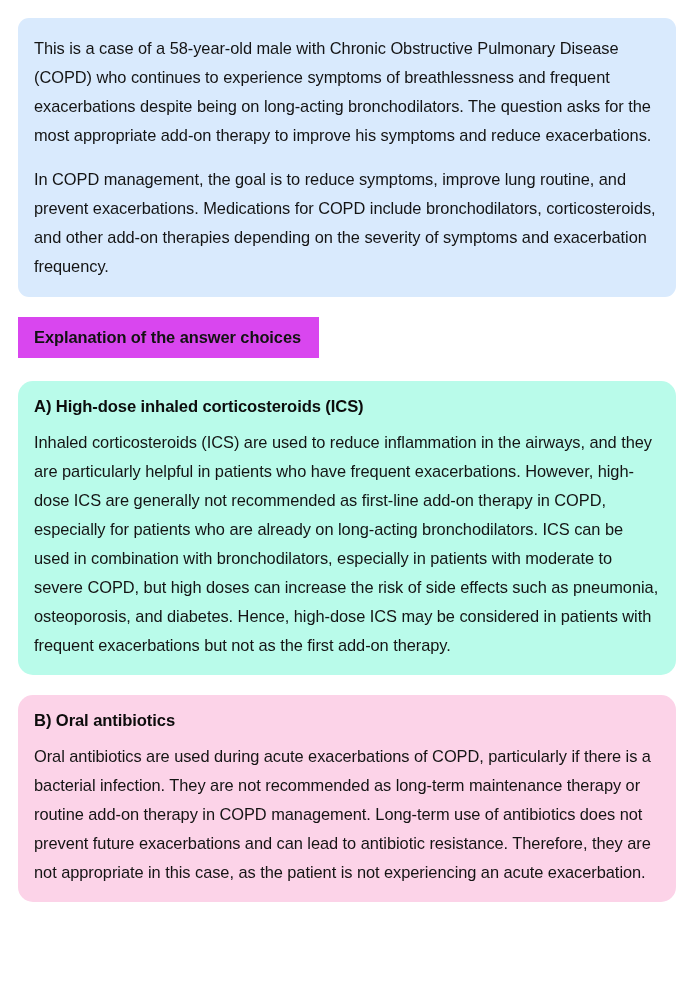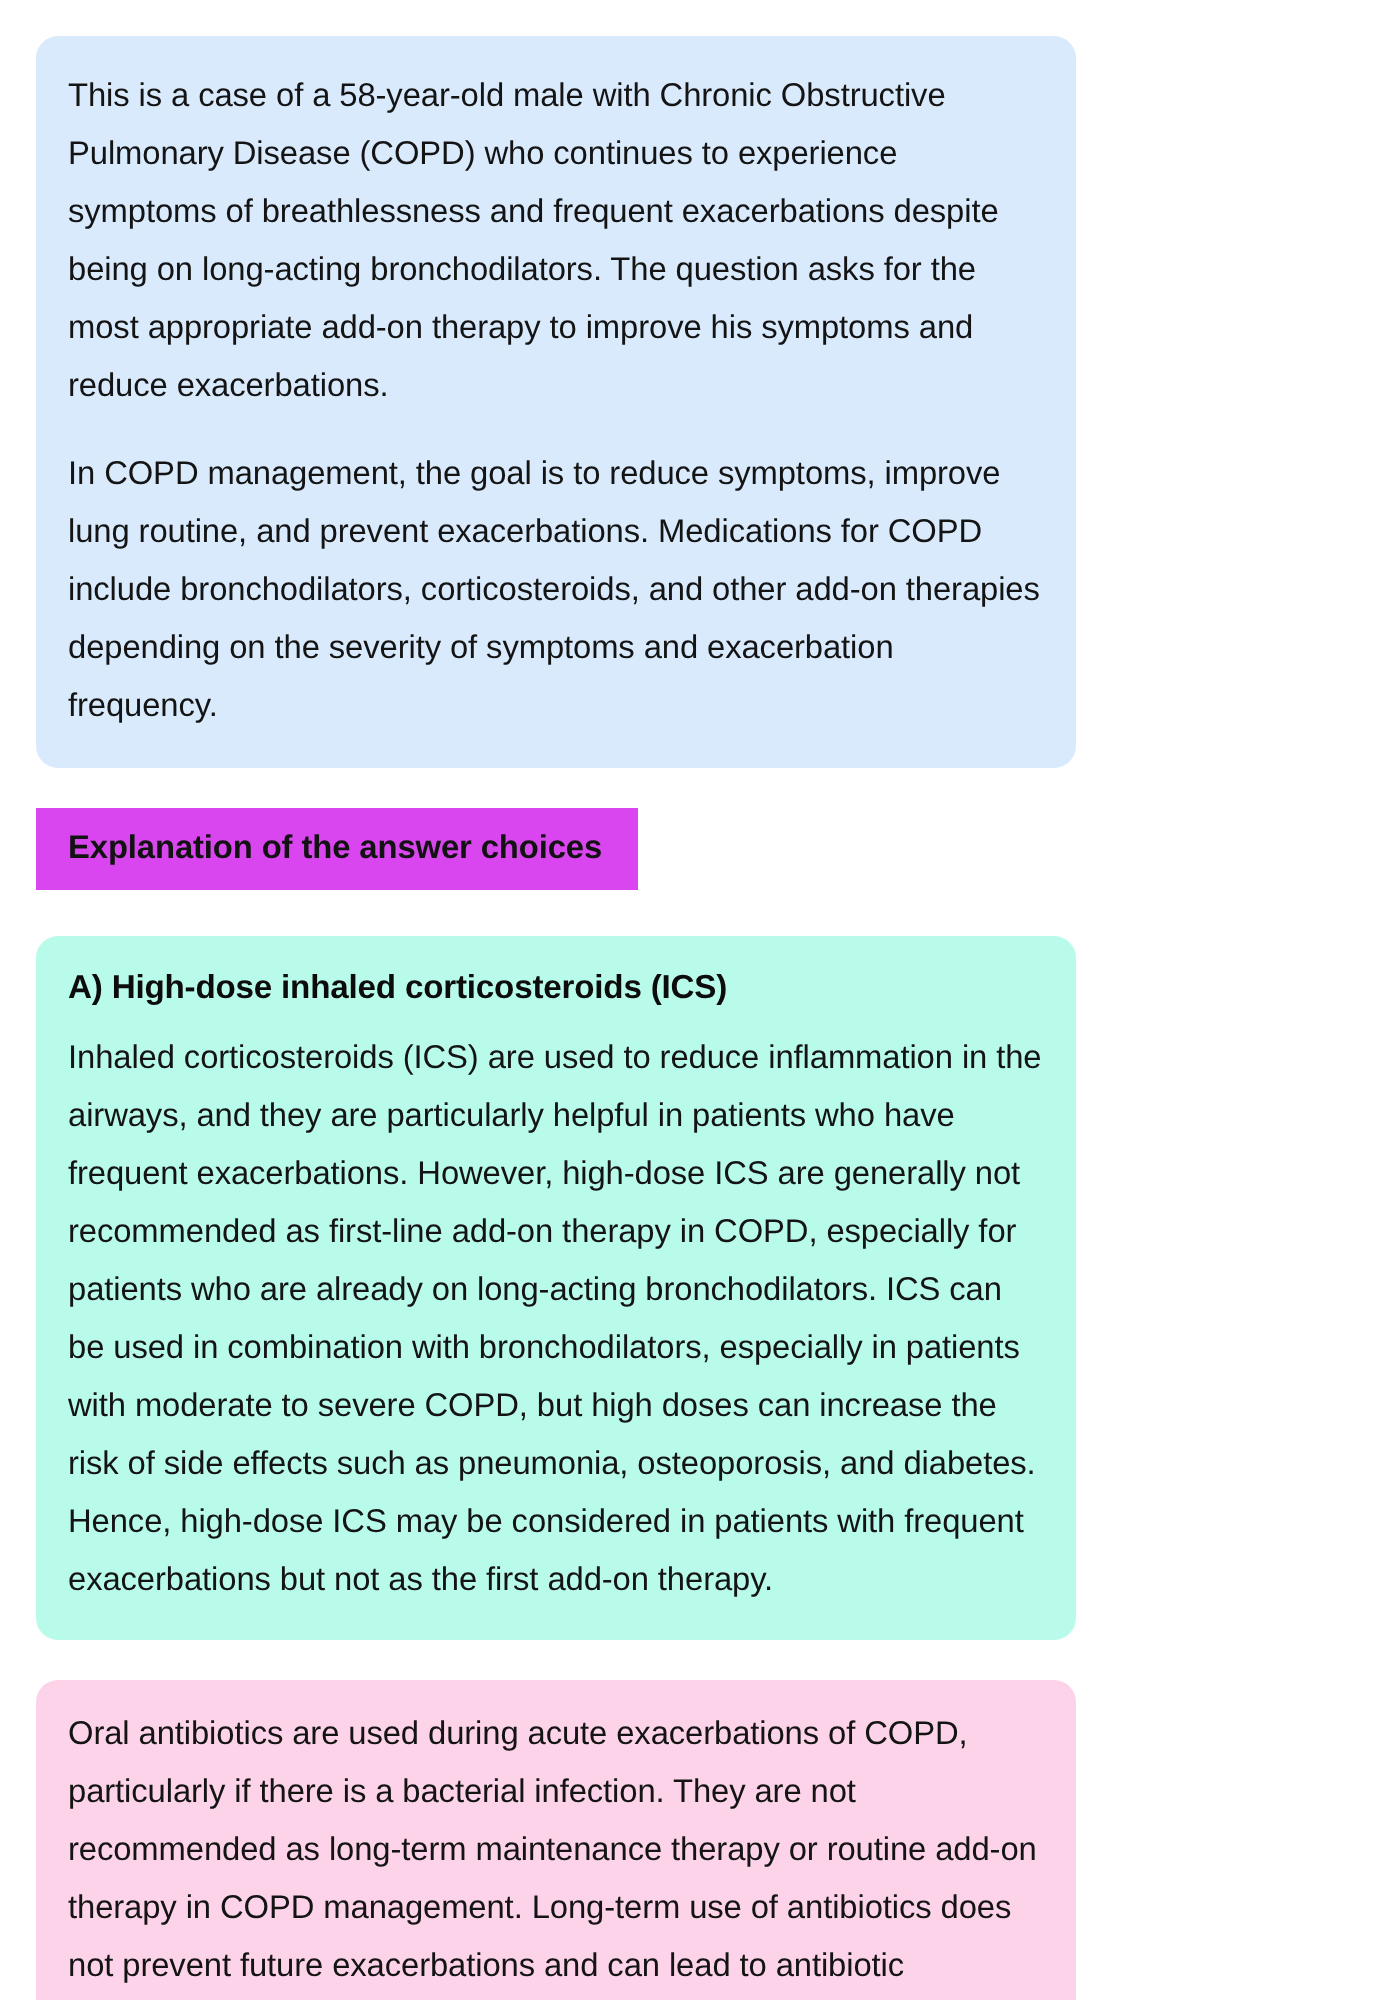--- a/index.html
+++ b/index.html
@@ -18,21 +18,21 @@
     width: 692px;
     height: 1000px;
     box-sizing: border-box;
     padding: 18px;
     overflow: hidden;
   }
 
   
   .card {
     box-sizing: border-box;
-    width: 520px;
+    width: 658px;
     border-radius: 11px;
     padding: 14px 16px 16px 16px;
   }
   .card p {
     margin: 0 0 13px 0;
     font-size: 16.4px;
     line-height: 29px;
     color: #141414;
     letter-spacing: -0.05px;
   }
@@ -75,20 +75,21 @@
     line-height: 20px;
     font-weight: bold;
     color: #121212;
     letter-spacing: -0.05px;
   }
 
   
   .panel-choice {
     padding: 13px 16px 15px 16px;
     margin-bottom: 20px;
+    border-radius: 15px;
   }
   .panel-choice:last-child {
     margin-bottom: 0;
   }
   .choice-a {
     background: #b9fbea;
   }
   .choice-b {
     background: #fcd3e8;
   }
@@ -106,16 +107,17 @@
   <div class="section-header">
     <span>Explanation of the answer choices</span>
   </div>
 
   <div class="card panel-choice choice-a">
     <h3>A) High-dose inhaled corticosteroids (ICS)</h3>
     <p>Inhaled corticosteroids (ICS) are used to reduce inflammation in the airways, and they are particularly helpful in patients who have frequent exacerbations. However, high-dose ICS are generally not recommended as first-line add-on therapy in COPD, especially for patients who are already on long-acting bronchodilators. ICS can be used in combination with bronchodilators, especially in patients with moderate to severe COPD, but high doses can increase the risk of side effects such as pneumonia, osteoporosis, and diabetes. Hence, high-dose ICS may be considered in patients with frequent exacerbations but not as the first add-on therapy.</p>
   </div>
 
   <div class="card panel-choice choice-b">
+    <h3>B) Oral antibiotics</h3>
     <p>Oral antibiotics are used during acute exacerbations of COPD, particularly if there is a bacterial infection. They are not recommended as long-term maintenance therapy or routine add-on therapy in COPD management. Long-term use of antibiotics does not prevent future exacerbations and can lead to antibiotic resistance. Therefore, they are not appropriate in this case, as the patient is not experiencing an acute exacerbation.</p>
   </div>
 
 </div>
 
 </body></html>

